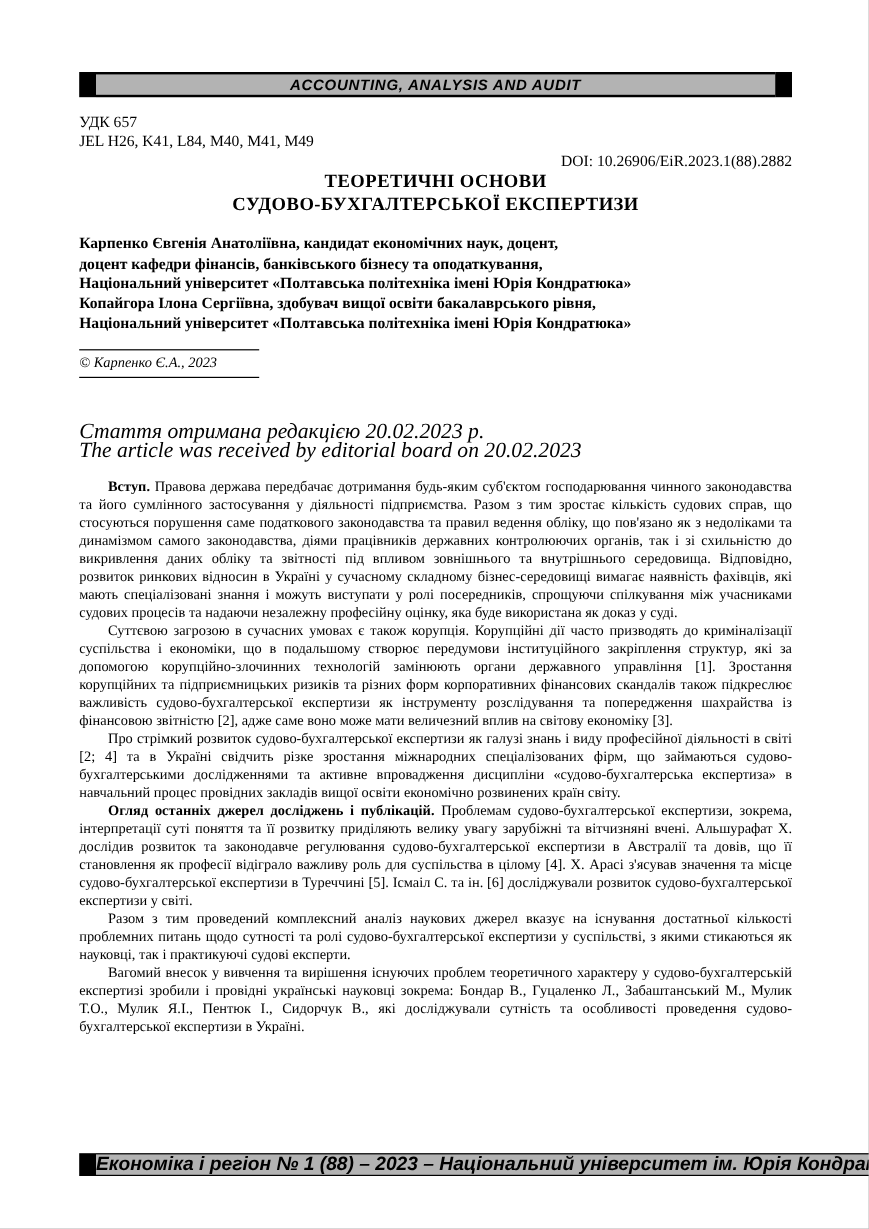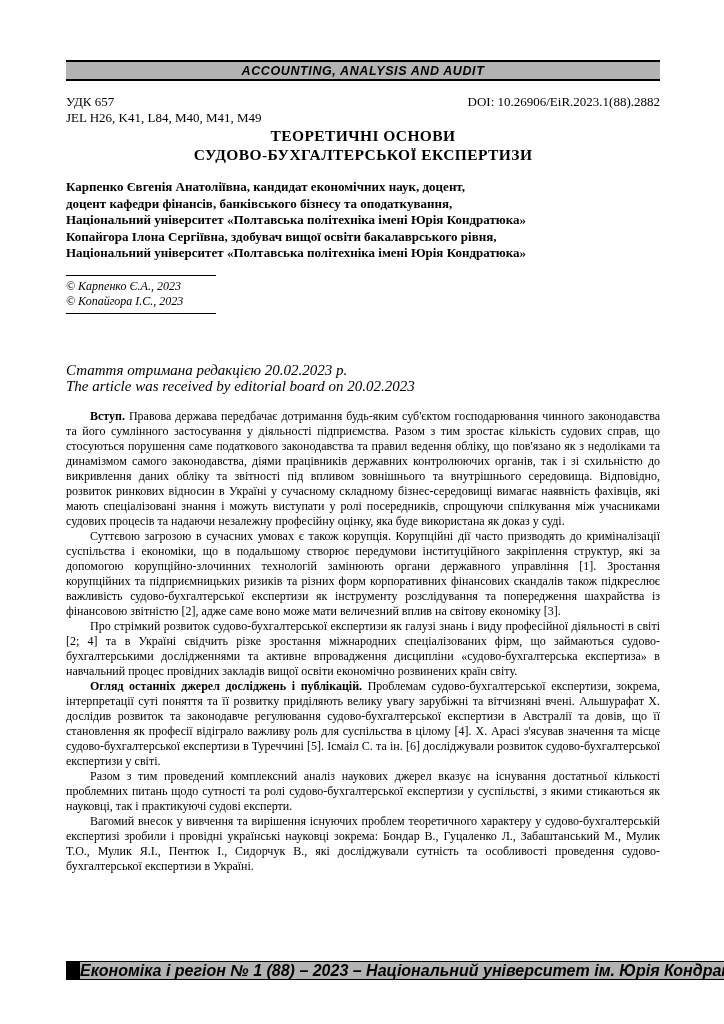--- a/index.html
+++ b/index.html
@@ -9,56 +9,56 @@
     height: 1024px;
     margin: 0 auto;
     background: #ffffff;
     box-sizing: border-box;
     padding: 60px 64px 0 66px;
     font-family: "Liberation Serif", serif;
     color: #000;
     overflow: hidden;
   }
   
-  .bar { display: flex; align-items: stretch; height: 21px; flex-direction: column; }
+  .bar { display: flex; align-items: stretch; height: 21px; }
   .bar-cap { width: 14px; background: #000; flex: 0 0 auto; }
   .bar-cell {
     flex: 1;
     background: #b3b3b3;
     border-top: 2px solid #000;
     border-bottom: 2px solid #000;
     display: flex;
     align-items: center;
     justify-content: center;
     font-family: "Liberation Sans", sans-serif;
     font-weight: bold;
     font-style: italic;
     font-size: 12.5px;
     letter-spacing: 0.6px;
   }
   
   .meta { display: flex; justify-content: space-between; margin-top: 13px; font-size: 13px; line-height: 16px; }
   .meta-left div { white-space: nowrap; }
-  .meta-right { text-align: left; }
+  .meta-right { text-align: left; margin-top: 32px; }
   
   .title {
     text-align: center;
     font-weight: bold;
     font-size: 15.5px;
     line-height: 19px;
     letter-spacing: 0.4px;
   }
   
   .authors { margin-top: 15px; text-align: left; font-weight: bold; font-size: 13px; line-height: 16.5px; }
   
   .copyright { margin-top: 13px; font-size: 12px; line-height: 15px; }
   .rule-short { width: 150px; border-top: 1px solid #000; height: 0; }
   .copyright .lines { font-style: italic; padding: 3px 0 4px 0; }
   
-  .received { margin-top: 48px; font-style: italic; font-size: 15px; line-height: 16px; }
+  .received { margin-top: 36px; font-style: italic; font-size: 18px; line-height: 16px; }
   
   .body-text { margin-top: 15px; font-size: 12px; line-height: 15px; text-align: justify; }
   .body-text p { margin: 0; text-indent: 24px; }
   .lead { font-weight: bold; }
   
   .footer {
     position: absolute;
     left: 66px;
     right: 64px;
     bottom: 44px;
@@ -135,21 +135,20 @@
     <div>доцент кафедри фінансів, банківського бізнесу та оподаткування,</div>
     <div>Національний університет «Полтавська політехніка імені Юрія Кондратюка»</div>
     <div>Копайгора Ілона Сергіївна, здобувач вищої освіти бакалаврського рівня,</div>
     <div>Національний університет «Полтавська політехніка імені Юрія Кондратюка»</div>
   </div>
 
   <div class="copyright">
     <div class="rule-short"></div>
     <div class="lines">
       <div>© Карпенко Є.А., 2023</div>
-      <div>© Копайгора І.С., 2023</div>
     </div>
     <div class="rule-short"></div>
   </div>
 
   <div class="received">
     <div>Стаття отримана редакцією 20.02.2023 р.</div>
     <div>The article was received by editorial board on 20.02.2023</div>
   </div>
 
   <div class="body-text">

